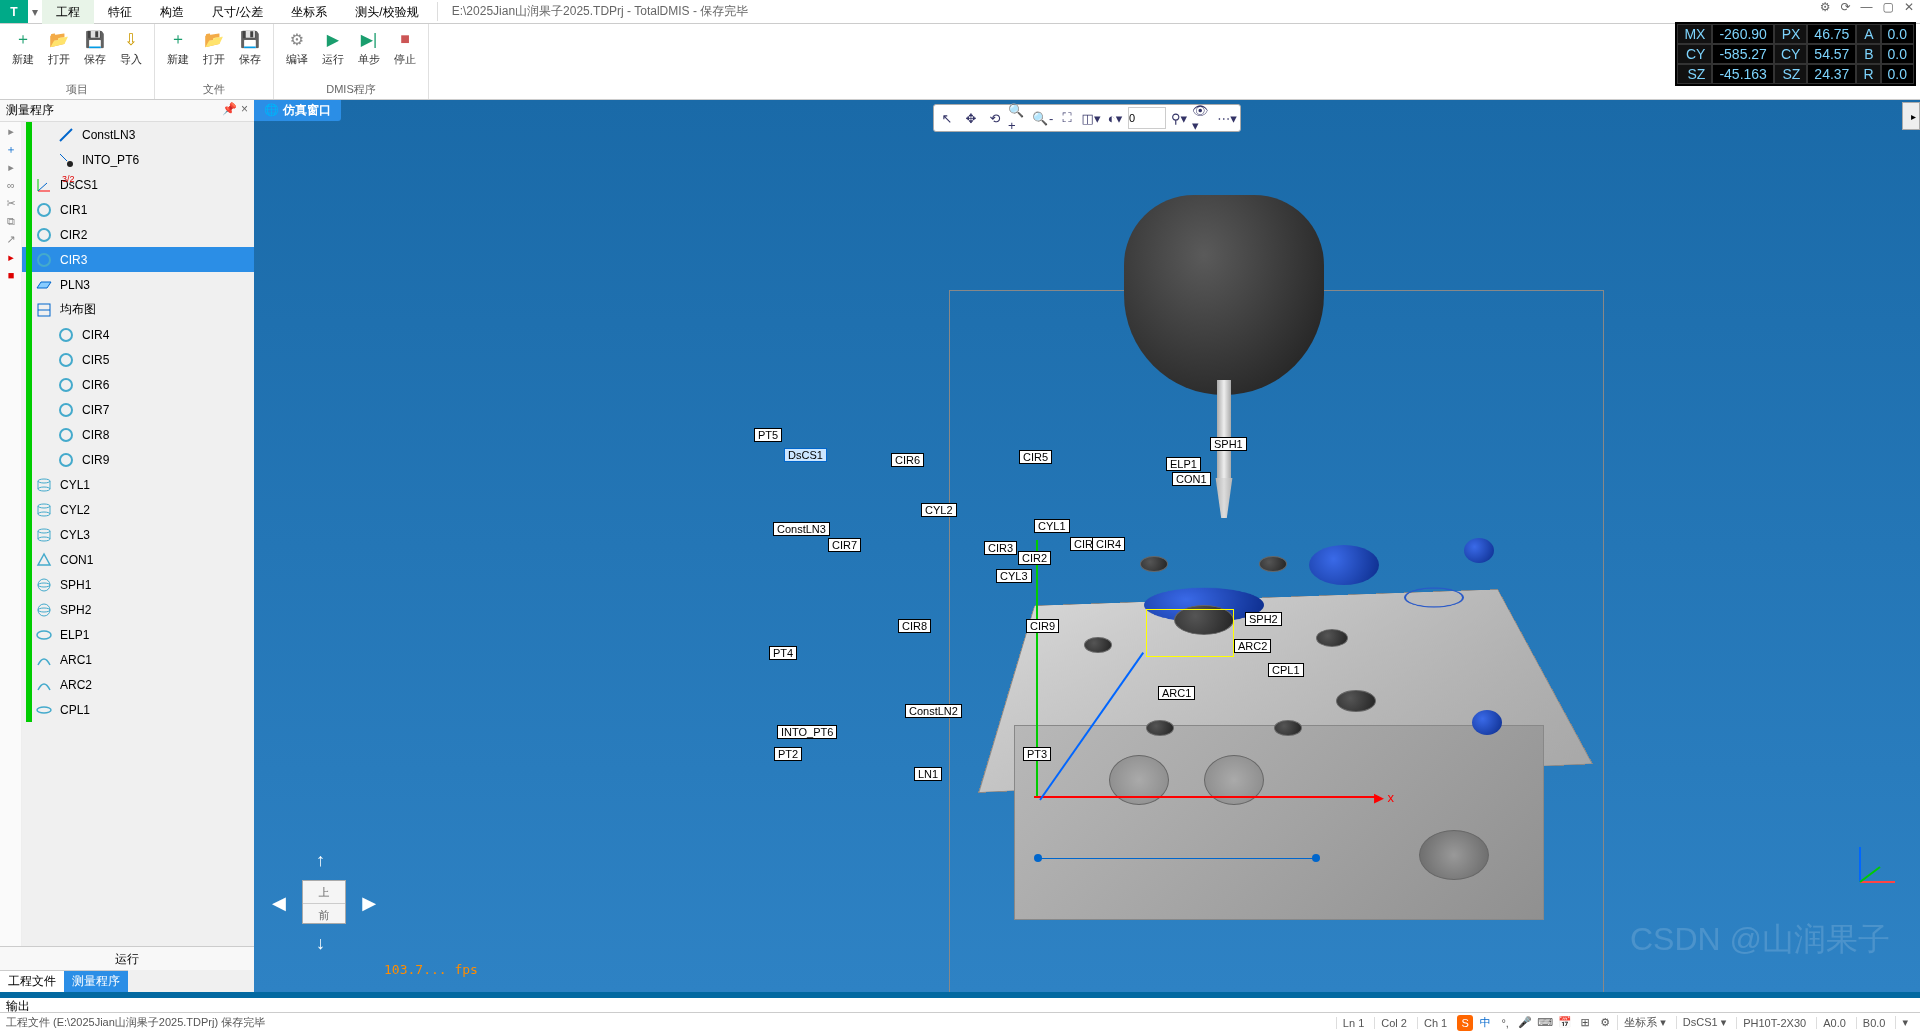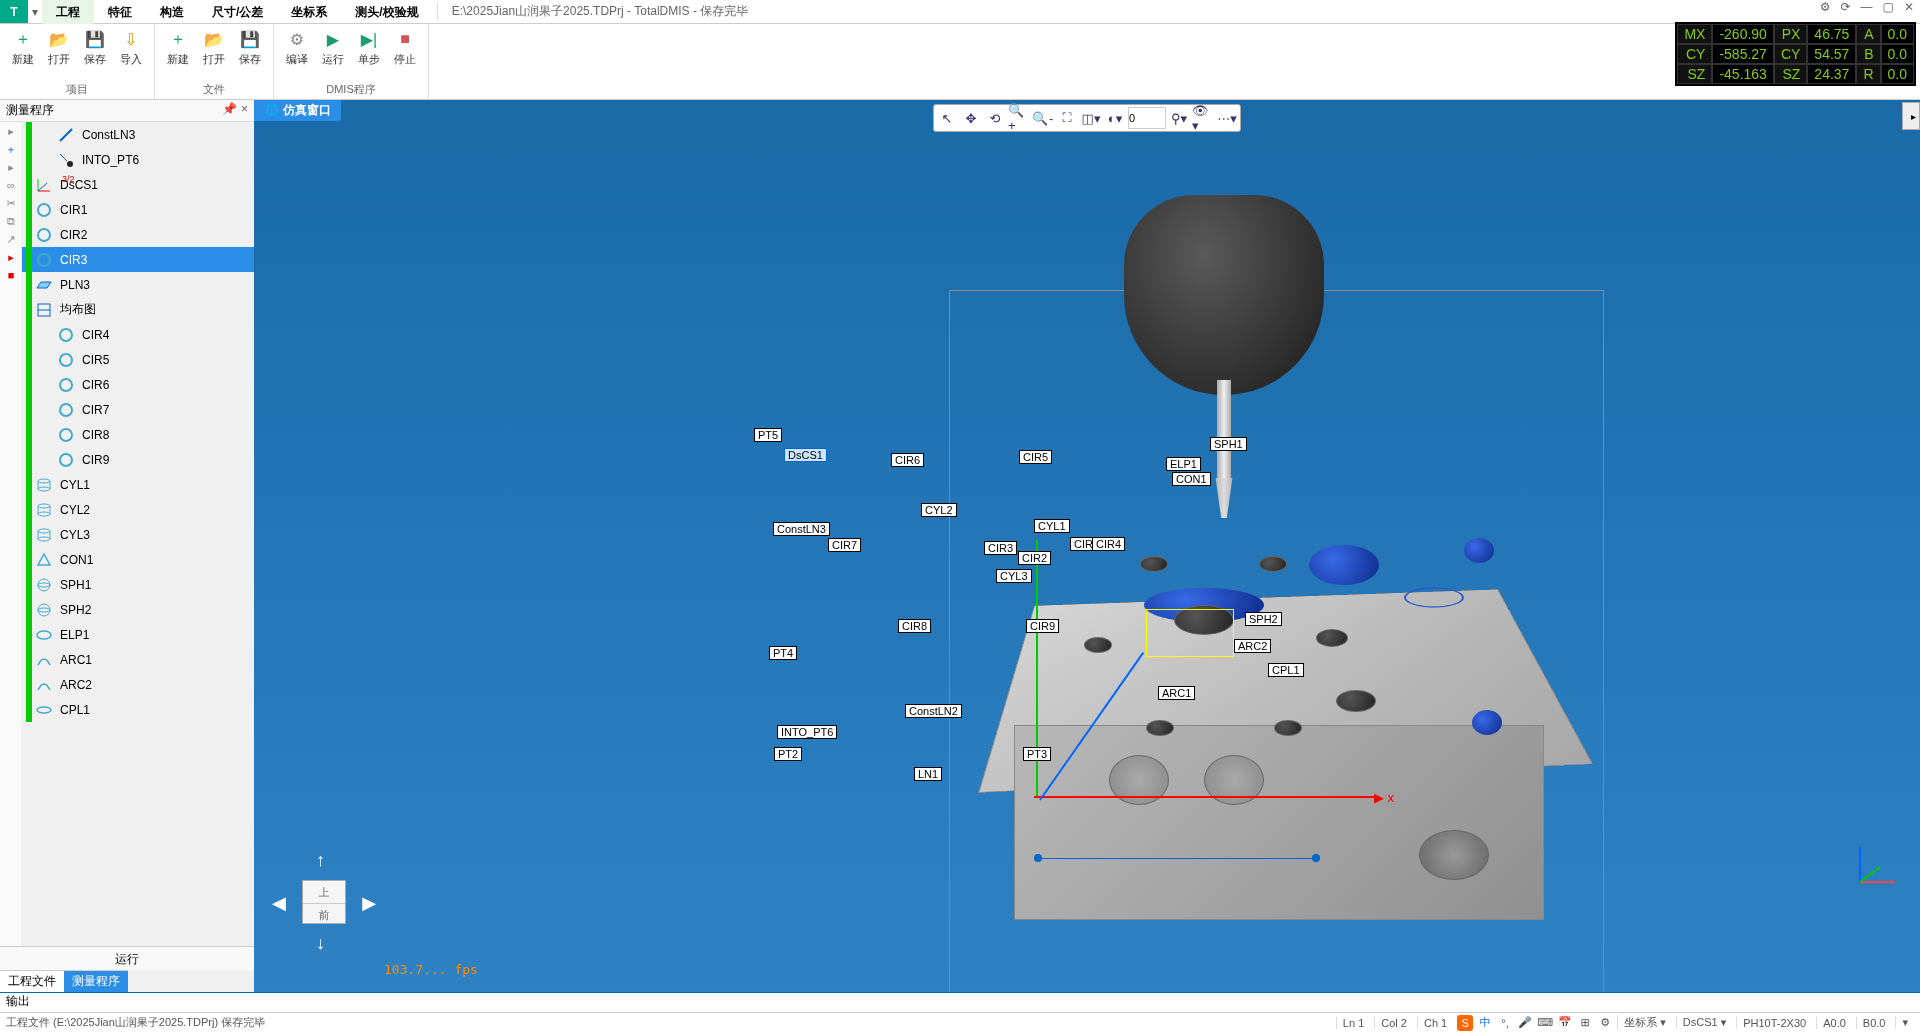--- a/index.html
+++ b/index.html
@@ -1,31 +1,31 @@
 <!DOCTYPE html>
 <html><head>
 <meta charset="utf-8">
 <style>
 * { box-sizing: border-box; margin: 0; padding: 0; font-family: "Microsoft YaHei", sans-serif; }
 body { width: 1920px; height: 1032px; overflow: hidden; background: #f0f0f0; }
 .titlebar-right { margin-left: auto; display: flex; gap: 8px; color: #666; }
 .menubar { height: 24px; background: #fff; display: flex; align-items: stretch; font-size: 12px; border-bottom: 1px solid #ccc; }
 .menubar .logo { width: 28px; background: #0a8; color: #fff; display: flex; align-items: center; justify-content: center; font-weight: bold; }
 .menubar .dd { width: 14px; display: flex; align-items: center; justify-content: center; color: #666; }
-.menu-item { padding: 12px 14px; display: flex; align-items: center; cursor: pointer; font-weight: bold; }
+.menu-item { padding: 12px 14px; display: flex; align-items: center; cursor: pointer; }
 .menu-item.active { background: #e8f4e8; }
 .menu-sep { width: 1px; background: #ddd; margin: 2px 4px; }
 .title-path { color: #666; margin-left: 10px; display: flex; align-items: center; }
 .ribbon { height: 76px; background: #fff; display: flex; border-bottom: 1px solid #ccc; }
 .rib-group { border-right: 1px solid #e0e0e0; padding: 2px 6px; display: flex; flex-direction: column; }
 .rib-btns { display: flex; gap: 2px; flex: 1; }
 .rib-btn { display: flex; flex-direction: column; align-items: center; padding: 2px 6px; font-size: 11px; color: #333; cursor: pointer; min-width: 32px; }
 .rib-btn .ic { width: 22px; height: 22px; margin-bottom: 2px; display: flex; align-items: center; justify-content: center; font-size: 16px; }
 .rib-label { font-size: 11px; text-align: center; color: #666; }
-.dro { position: absolute; top: 22px; right: 4px; background: #000; color: #84cc16; font-family: monospace; font-size: 14px; padding: 2px; display: grid; grid-template-columns: auto auto auto auto auto auto; gap: 0; z-index: 10; }
+.dro { position: absolute; top: 22px; right: 4px; background: #000; color: #7dd3fc; font-family: monospace; font-size: 14px; padding: 2px; display: grid; grid-template-columns: auto auto auto auto auto auto; gap: 0; z-index: 10; }
 .dro div { padding: 1px 6px; border: 1px solid #333; white-space: pre; text-align: right; }
 .dro .lab { background: #111; }
 .workspace { display: flex; height: calc(100% - 140px); }
 .panel-title { font-size: 12px; padding: 2px 6px; background: #f8f8f8; border-bottom: 1px solid #ddd; display: flex; }
 .panel-title .pin { margin-left: auto; color: #666; cursor: pointer; }
 .side-icons { width: 22px; background: #fafafa; border-right: 1px solid #eee; float: left; height: 100%; }
 .side-icons div { width: 22px; height: 18px; display: flex; align-items: center; justify-content: center; font-size: 11px; color: #888; }
 .side-icons .red { color: #d00; }
 .side-icons .blue { color: #06c; }
 .tree-wrap { display: flex; flex: 1; overflow: hidden; }
@@ -59,21 +59,21 @@
 .axis-y { position: absolute; width: 2px; background: #0c0; }
 .axis-z { position: absolute; width: 2px; background: #06f; }
 .callout { position: absolute; background: #fff; border: 1px solid #000; font-size: 11px; padding: 0 3px; font-family: sans-serif; white-space: nowrap; z-index: 4; }
 .callout.sel { background: #cce6ff; border-color: #06c; }
 .selbox { position: absolute; border: 1px solid #ff0; }
 .triad { position: absolute; right: 20px; bottom: 100px; width: 50px; height: 50px; }
 .nav-cube { position: absolute; left: 20px; bottom: 40px; width: 100px; height: 100px; }
 .nav-cube .cube { width: 44px; height: 44px; background: #f5f5f5; border: 1px solid #aaa; position: absolute; top: 28px; left: 28px; font-size: 11px; text-align: center; line-height: 22px; color: #666; }
 .nav-cube .arrow { position: absolute; color: #fff; font-size: 18px; cursor: pointer; }
 .fps { position: absolute; left: 130px; bottom: 15px; color: #ff8c00; font-size: 13px; font-family: monospace; }
-.output { height: 20px; background: #fff; border-top: 1px solid #0369a1; font-size: 12px; padding: 0 6px; }
+.output { height: 20px; background: #fff; border-top: 6px solid #0369a1; font-size: 12px; padding: 0 6px; }
 .statusbar { height: 20px; background: #fff; border-top: 1px solid #ccc; font-size: 11px; display: flex; align-items: center; padding: 0 6px; color: #555; }
 .statusbar .sr { margin-left: auto; display: flex; gap: 4px; align-items: center; }
 .stat-item { padding: 0 6px; border-left: 1px solid #ddd; }
 .stat-ic { width: 16px; height: 16px; display: inline-flex; align-items: center; justify-content: center; font-size: 11px; }
 .watermark { position: absolute; right: 30px; bottom: 30px; color: rgba(255,255,255,0.15); font-size: 32px; pointer-events: none; z-index: 20; }
 svg { overflow: visible; }
 </style>
 </head>
 <body>
 
@@ -550,20 +550,21 @@
     <div class="triad">
       <svg width="50" height="50">
         <line x1="10" y1="40" x2="45" y2="40" stroke="#f44" stroke-width="2"></line>
         <line x1="10" y1="40" x2="10" y2="5" stroke="#06f" stroke-width="2"></line>
         <line x1="10" y1="40" x2="30" y2="25" stroke="#0c0" stroke-width="2"></line>
       </svg>
     </div>
 
     <div style="position:absolute;right:0;top:2px;width:18px;height:28px;background:#eee;border:1px solid #aaa;font-size:10px;writing-mode:vertical-rl;text-align:center">▸</div>
 
+    <div class="watermark">CSDN @山润果子</div>
   </div>
 </div>
 
 <div class="output">输出</div>
 
 <div class="statusbar">
   <span>工程文件 (E:\2025Jian山润果子2025.TDPrj) 保存完毕</span>
   <div class="sr">
     <span class="stat-item">Ln 1</span>
     <span class="stat-item">Col 2</span>

